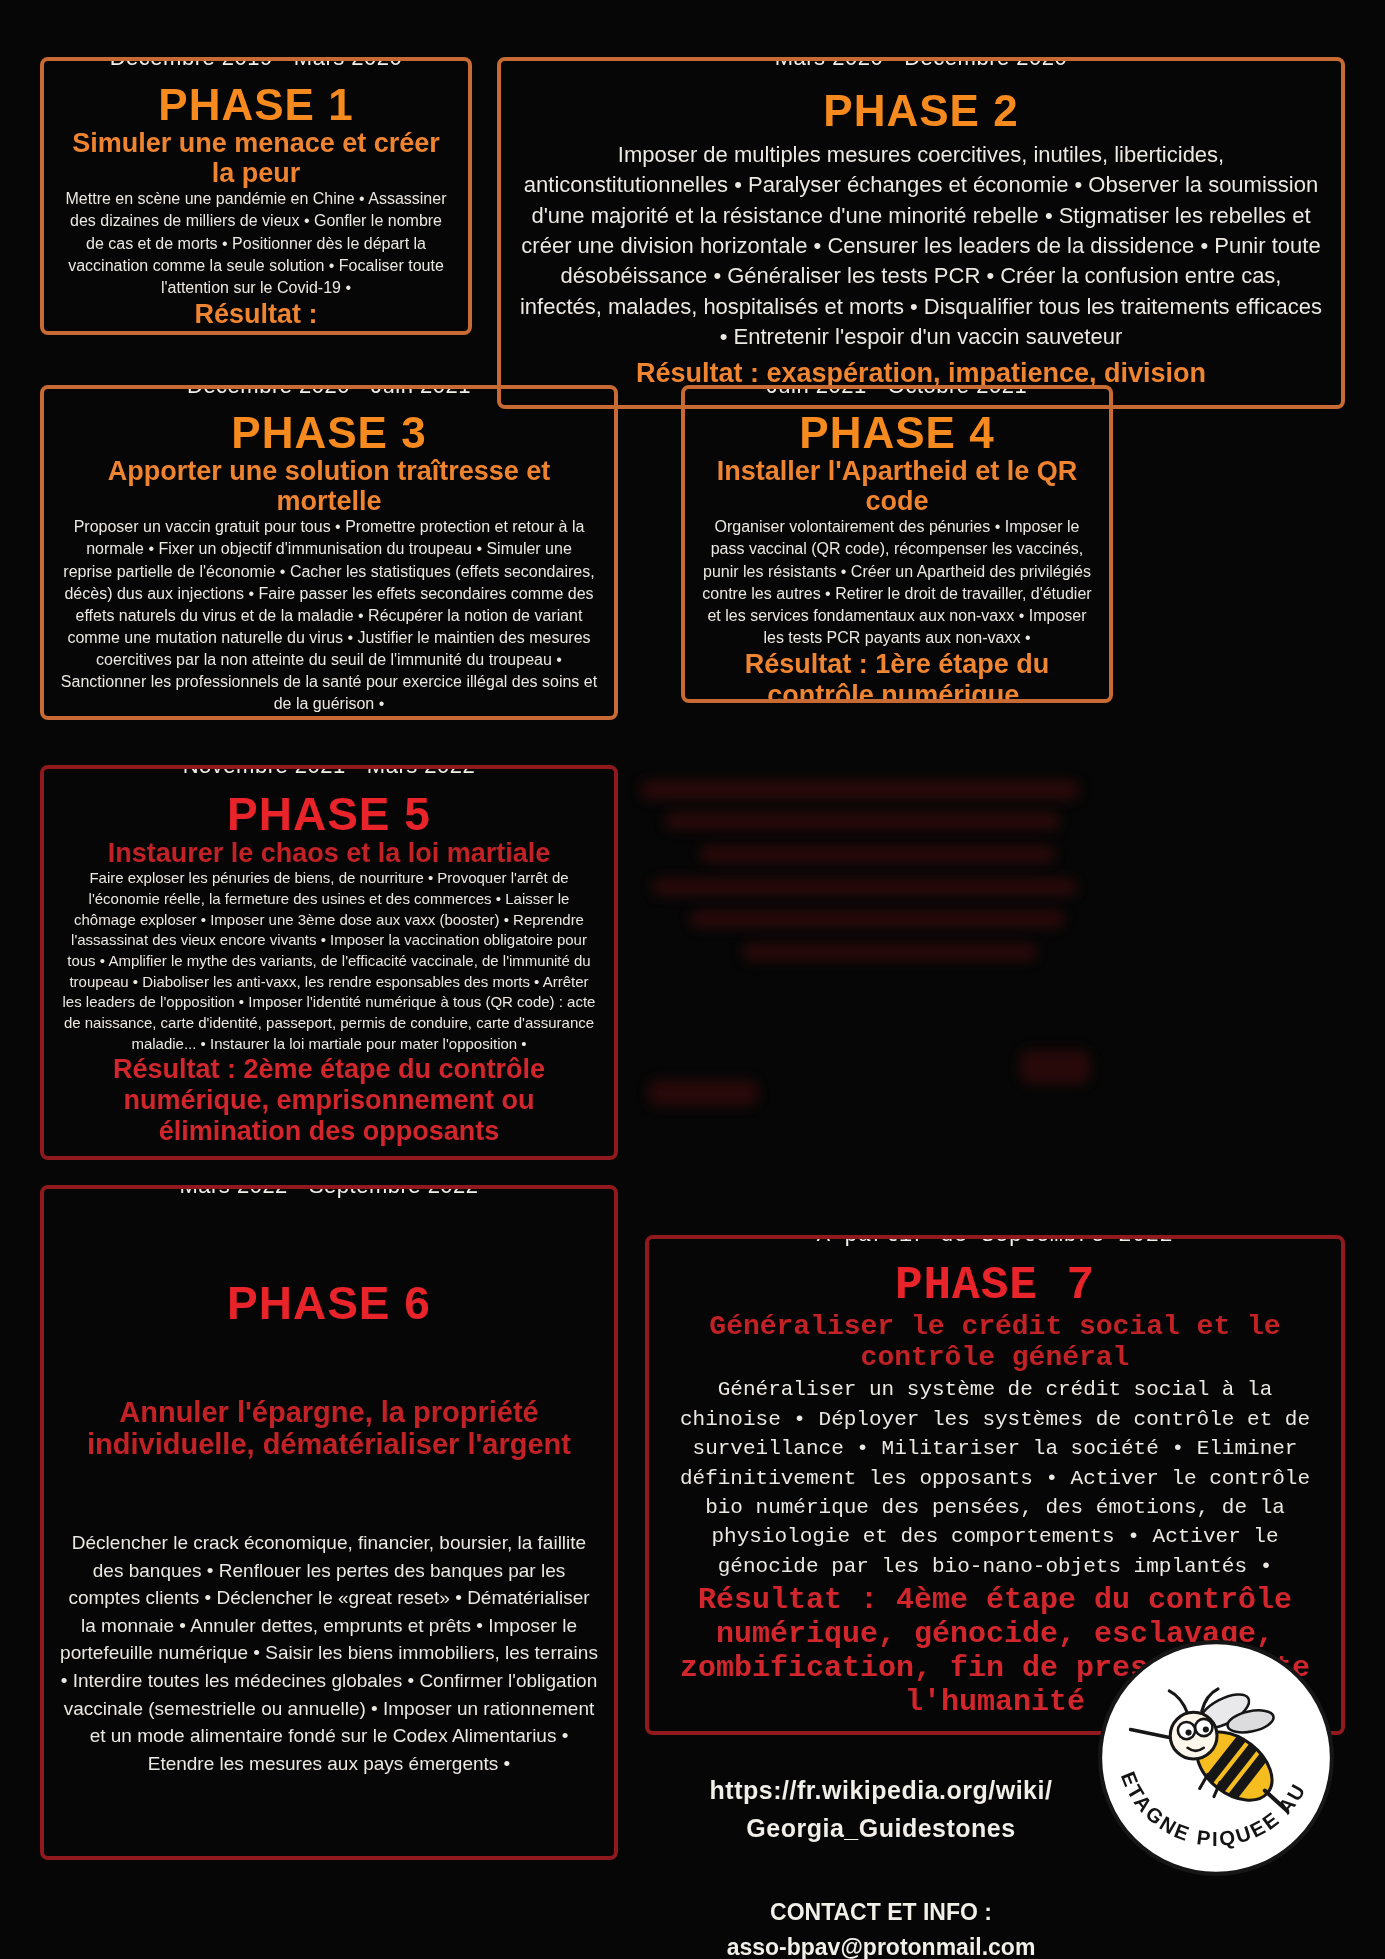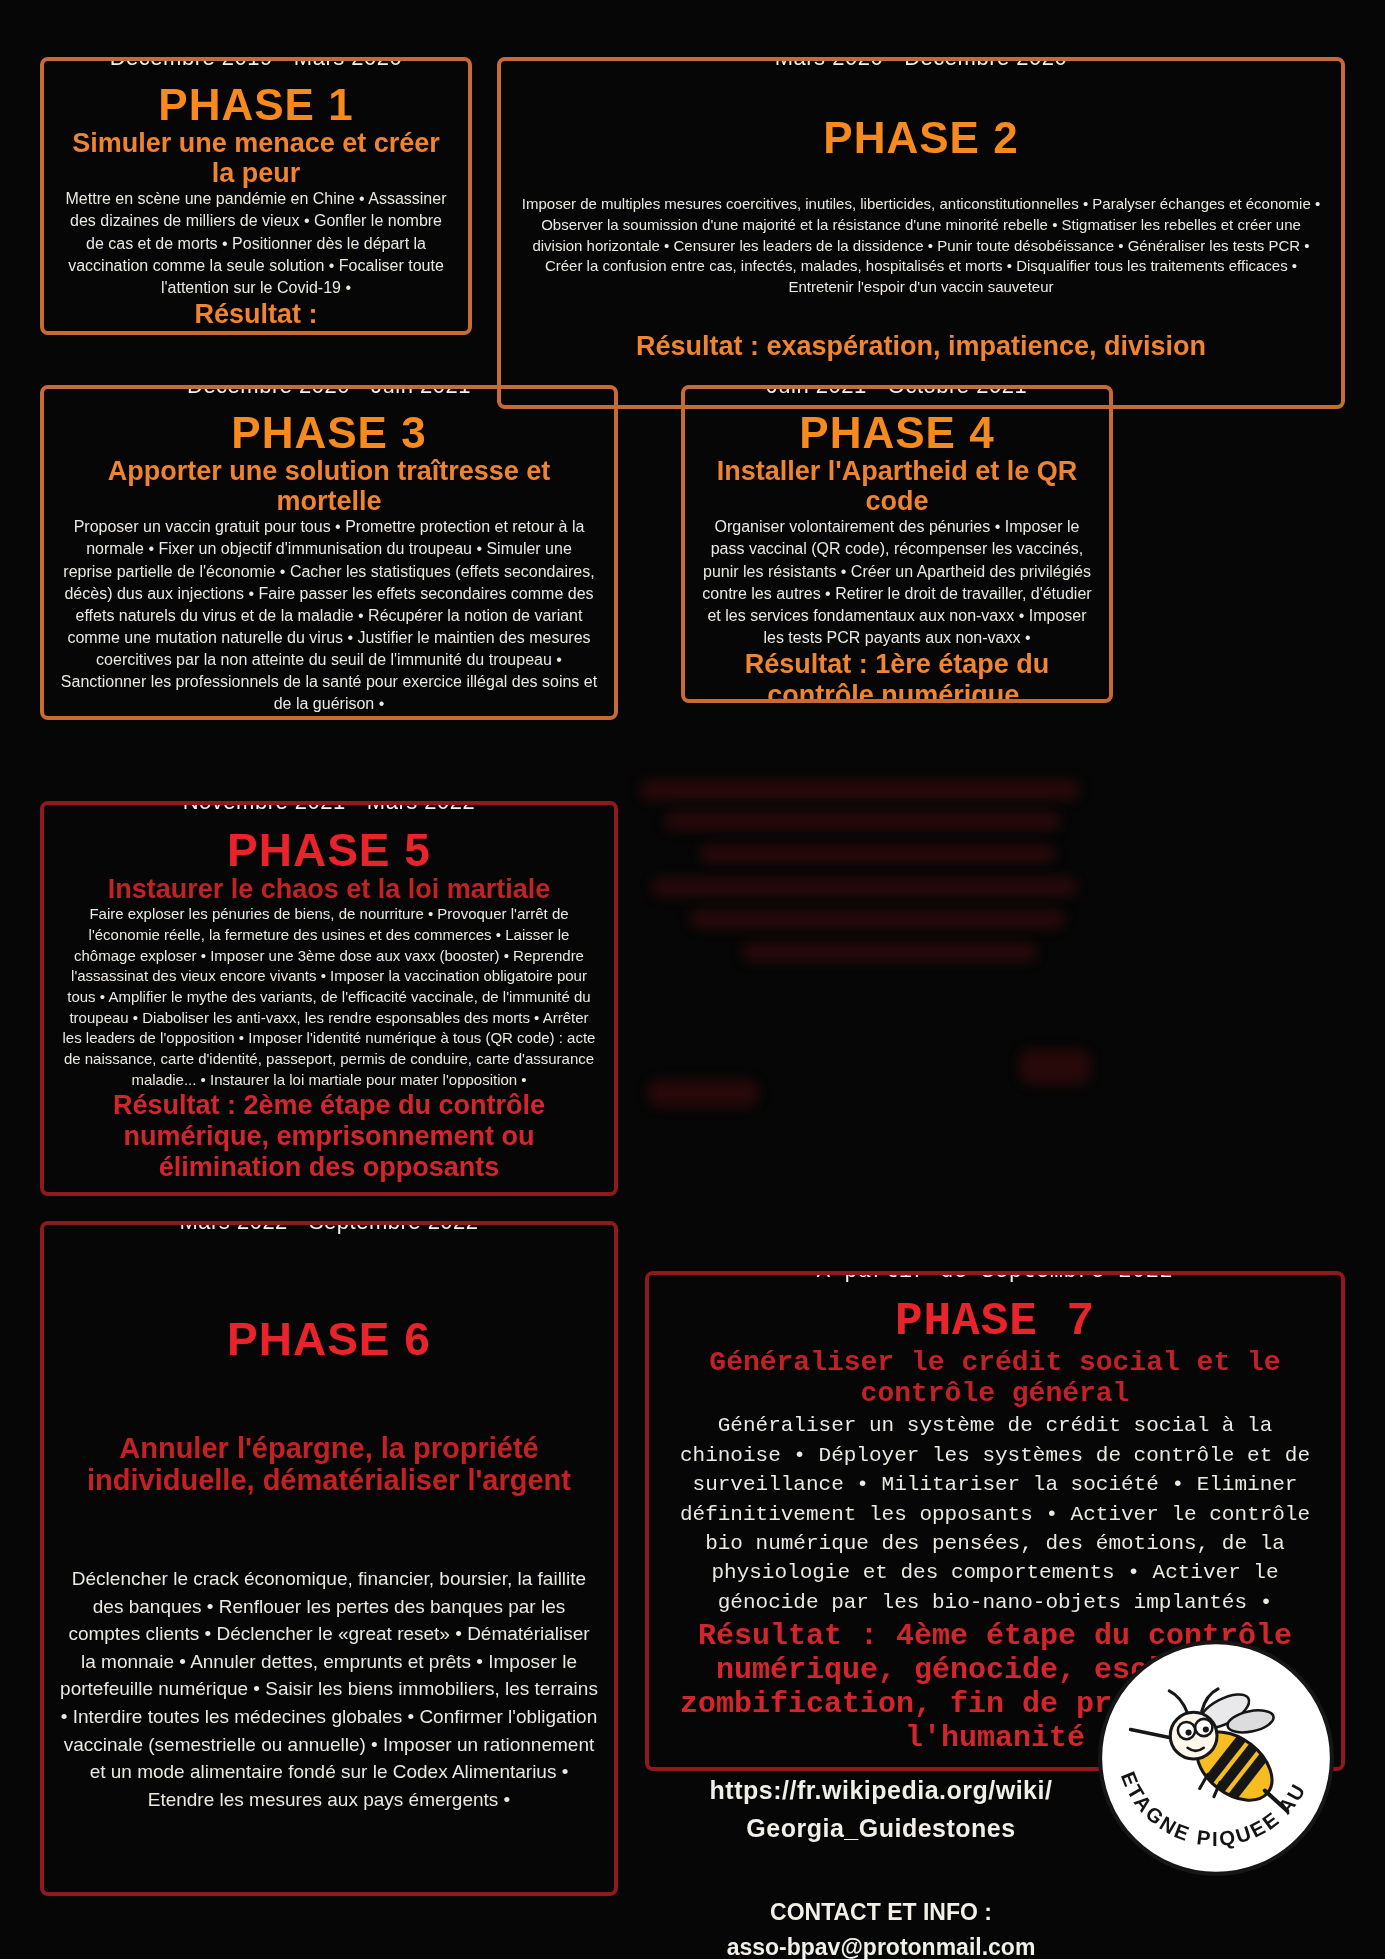--- a/index.html
+++ b/index.html
@@ -9,21 +9,21 @@
     font-family:"Liberation Sans", sans-serif;
   }
   
   .box{
     position:absolute; box-sizing:border-box;
     border:4px solid var(--orange-border);
     border-radius:8px;
     display:flex; flex-direction:column; justify-content:space-evenly; align-items:center;
     text-align:center; padding:16px 16px 10px; overflow:hidden;
   }
-  .box.red{ border-color:var(--red-border);margin-top:36px; }
+  .box.red{ border-color:var(--red-border); }
   .date{
     position:absolute; top:-16px; left:50%; transform:translateX(-50%);
     background:#060606; padding:0 16px; white-space:nowrap;
     font-size:22px; color:var(--date-text); letter-spacing:.5px;
   }
   .title{
     margin:6px 0 0; font-size:44px; font-weight:bold; letter-spacing:1px;
     color:var(--orange-title); line-height:1.02;
   }
   .red .title{ color:var(--red-title); font-size:46px; }
@@ -41,21 +41,21 @@
   .red .result{ color:var(--red-result); }
 
   #phase1{ left:40px;  top:57px;   width:432px; height:278px; }
   #phase2{ left:497px; top:57px;   width:848px; height:352px; }
   #phase3{ left:40px;  top:385px;  width:578px; height:335px; }
   #phase4{ left:681px; top:385px;  width:432px; height:318px; }
   #phase5{ left:40px;  top:765px;  width:578px; height:395px; }
   #phase6{ left:40px;  top:1185px; width:578px; height:675px; }
   #phase7{ left:645px; top:1235px; width:700px; height:500px;font-family:Liberation Mono, monospace; }
 
-  #phase2 .body{ font-size:15px; }
+  #phase2 .body{ font-size:22px; }
   #phase5 .body{ font-size:15px; }
   #phase6 .body{ font-size:19px; line-height:1.45; }
   #phase6 .subtitle{ font-size:29px; }
   #phase6 .result{ font-size:30px; }
   #phase7 .body{ font-size:21px; line-height:1.4; }
   #phase7 .subtitle{ font-size:28px; }
   #phase7 .result{ font-size:30px; }
 
   
   .ghost{ position:absolute; background:#4a0c0e; opacity:.5; filter:blur(6px); border-radius:10px; }

